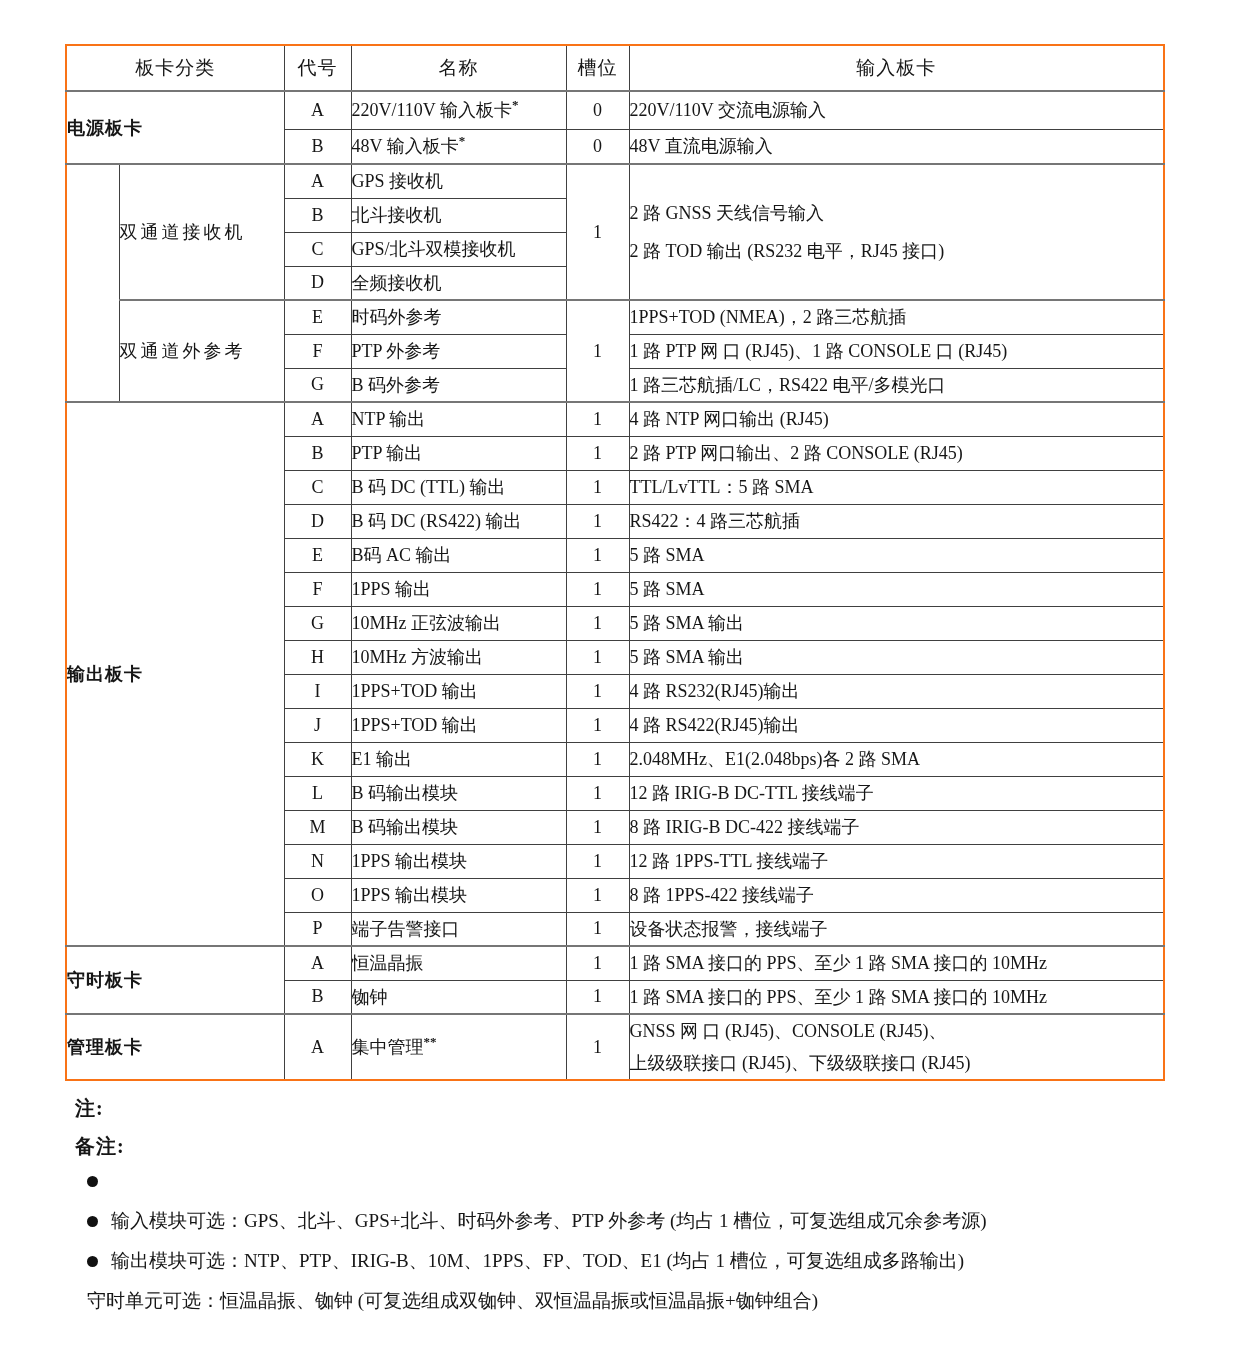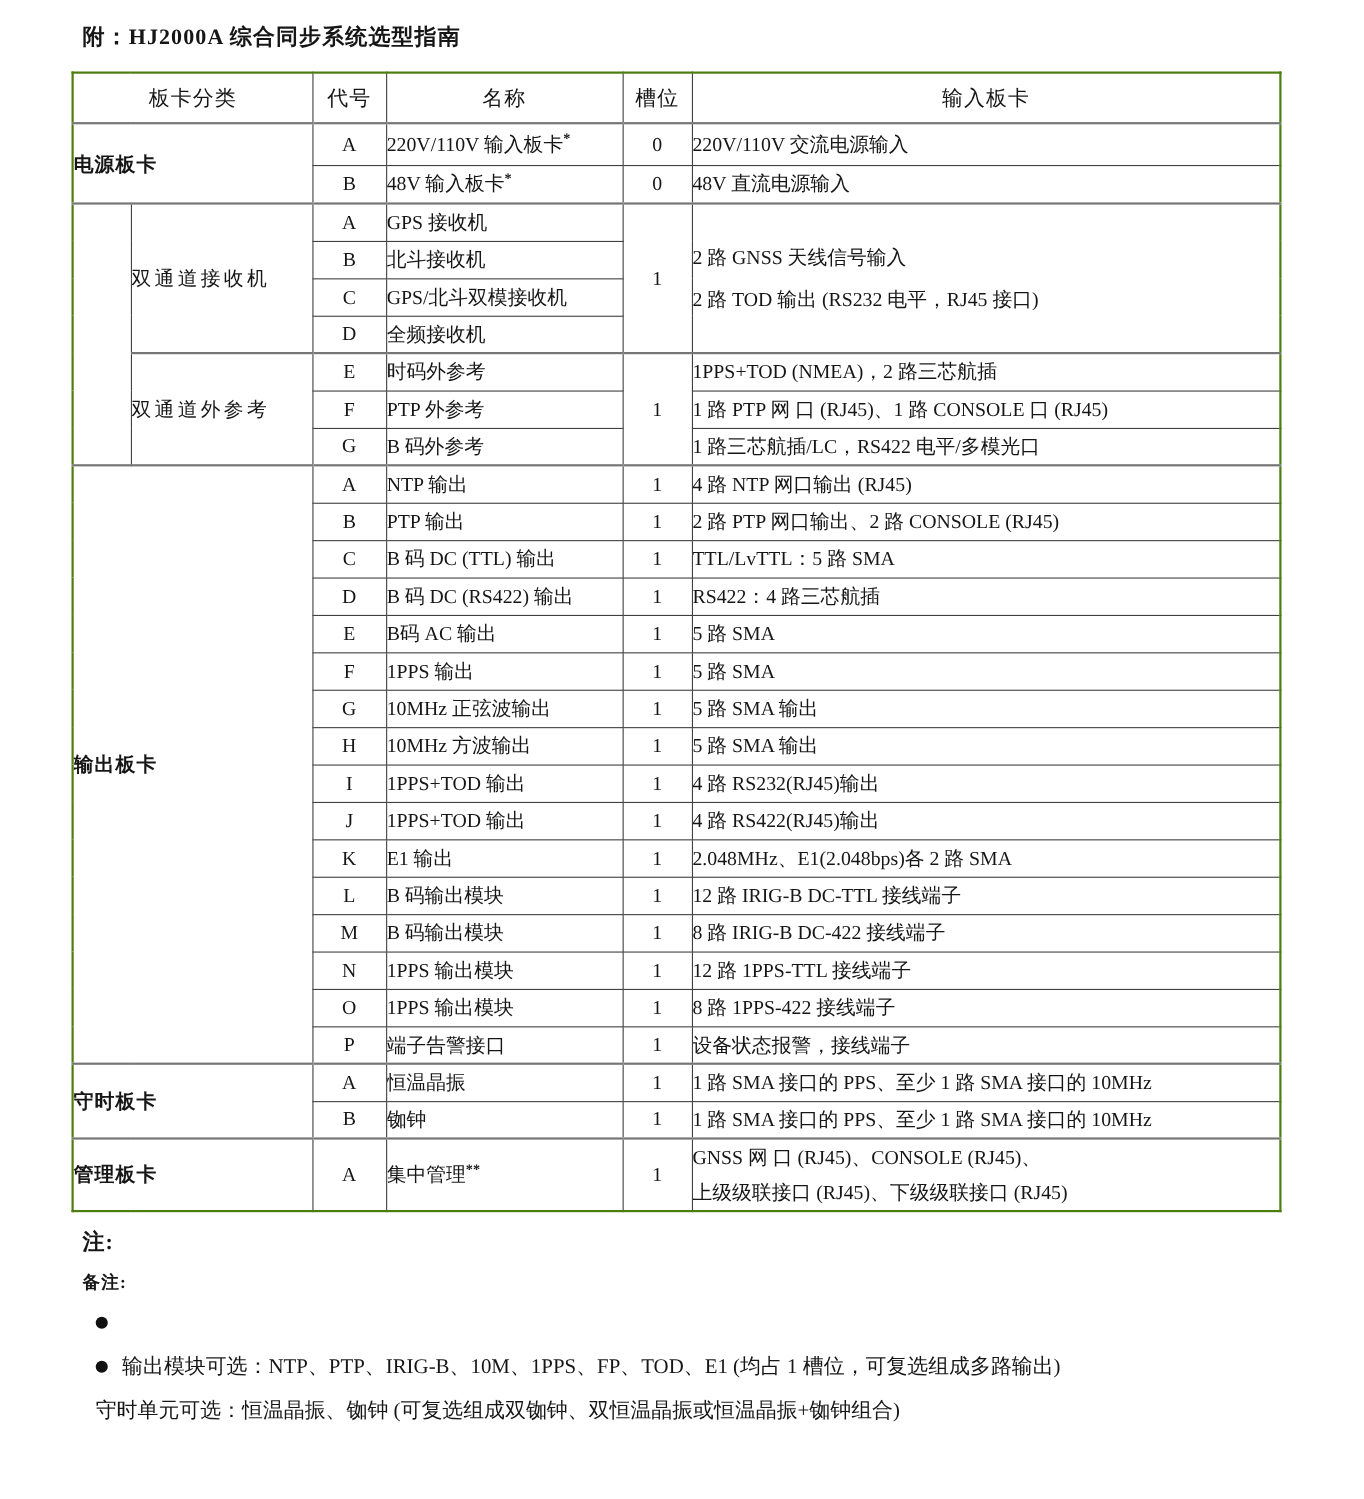--- a/index.html
+++ b/index.html
@@ -7,24 +7,24 @@
     width:1240px;height:1363px;background:#ffffff;color:#161616;
     font-family:"Liberation Serif","DejaVu Serif",serif;
     position:relative;overflow:hidden;
   }
   .page-title{
     margin:20px 0 0 75px;
     font-size:20px;font-weight:bold;letter-spacing:1px;
     line-height:28px;
   }
   table.sel{
-    margin:17px 0 0 65px;
+    margin:44px 0 0 65px;
     border-collapse:collapse;table-layout:fixed;
     width:1098px;
-    border:2px solid #4d7c0f;
+    border:2px solid #f97316;
   }
   table.sel td, table.sel th{
     border:1px solid #404040;
     font-size:18px;font-weight:normal;
     padding:0;overflow:hidden;white-space:nowrap;
   }
   tr.gsep td{border-top:2px solid #767676;}
   tr.h th{height:44px;font-size:19px;text-align:center;letter-spacing:1px;}
   tr.r38{height:38px;}
   tr.r35{height:35px;}
@@ -37,34 +37,33 @@
   td.slot{text-align:center;}
   td.iface{padding-left:12px;}
   td.iface.two div{line-height:38px;}
   td.iface.two.tight div{line-height:32px;}
   sup.star{font-size:13px;font-weight:bold;vertical-align:super;line-height:0;}
   .notes{margin:12px 0 0 75px;}
   .note-h{font-size:20px;font-weight:bold;line-height:30px;letter-spacing:1px;}
   .star-line{font-size:19px;line-height:34px;}
   .star-line sup{font-size:15px;vertical-align:super;line-height:0;}
   .star-gap{display:inline-block;width:28px;}
-  .remark-h{font-size:16px;font-weight:bold;line-height:30px;margin-top:8px;letter-spacing:1px;}
+  .remark-h{font-size:20px;font-weight:bold;line-height:30px;margin-top:8px;letter-spacing:1px;}
   .bullet-row{display:flex;align-items:center;height:40px;margin-left:12px;}
   .bullet-dot{
     width:11px;height:11px;border-radius:50%;background:#111;
     margin-right:13px;flex:0 0 auto;
   }
   .bullet-text{font-size:19px;white-space:nowrap;}
 </style>
 </head>
 <body>
 
 <div>
 
-  <div class="page-title">附：HJ2000A 综合同步系统选型指南</div>
 
   <table class="sel">
     <colgroup>
       <col style="width:53px">
         <col style="width:165px">
         <col style="width:67px">
       <col style="width:215px">
         <col style="width:63px">
         <col style="width:535px">
     </colgroup>
@@ -260,20 +259,24 @@
     </table>
 
   <div class="notes">
     <div class="note-h">注:</div>
     <div class="remark-h">备注:</div>
     <div class="bullet-row">
       <span class="bullet-dot"></span>
     </div>
     <div class="bullet-row">
       <span class="bullet-dot"></span>
+      <span class="bullet-text">输入模块可选：GPS、北斗、GPS+北斗、时码外参考、PTP 外参考 (均占 1 槽位，可复选组成冗余参考源)</span>
+    </div>
+    <div class="bullet-row">
+      <span class="bullet-dot"></span>
       <span class="bullet-text">输出模块可选：NTP、PTP、IRIG-B、10M、1PPS、FP、TOD、E1 (均占 1 槽位，可复选组成多路输出)</span>
     </div>
     <div class="bullet-row">
 
       <span class="bullet-text">守时单元可选：恒温晶振、铷钟 (可复选组成双铷钟、双恒温晶振或恒温晶振+铷钟组合)</span>
     </div>
   </div>
 
 </div>
 

